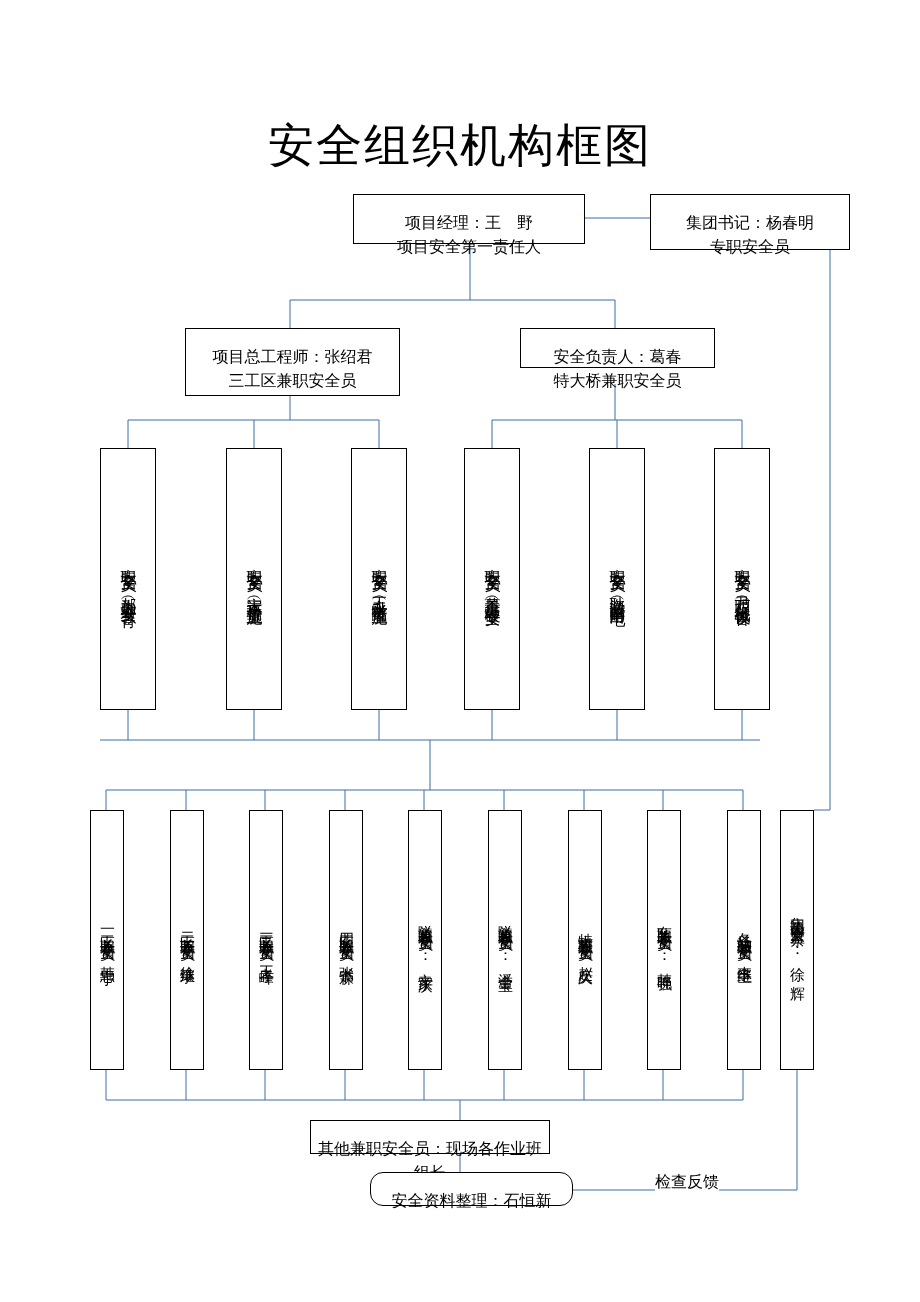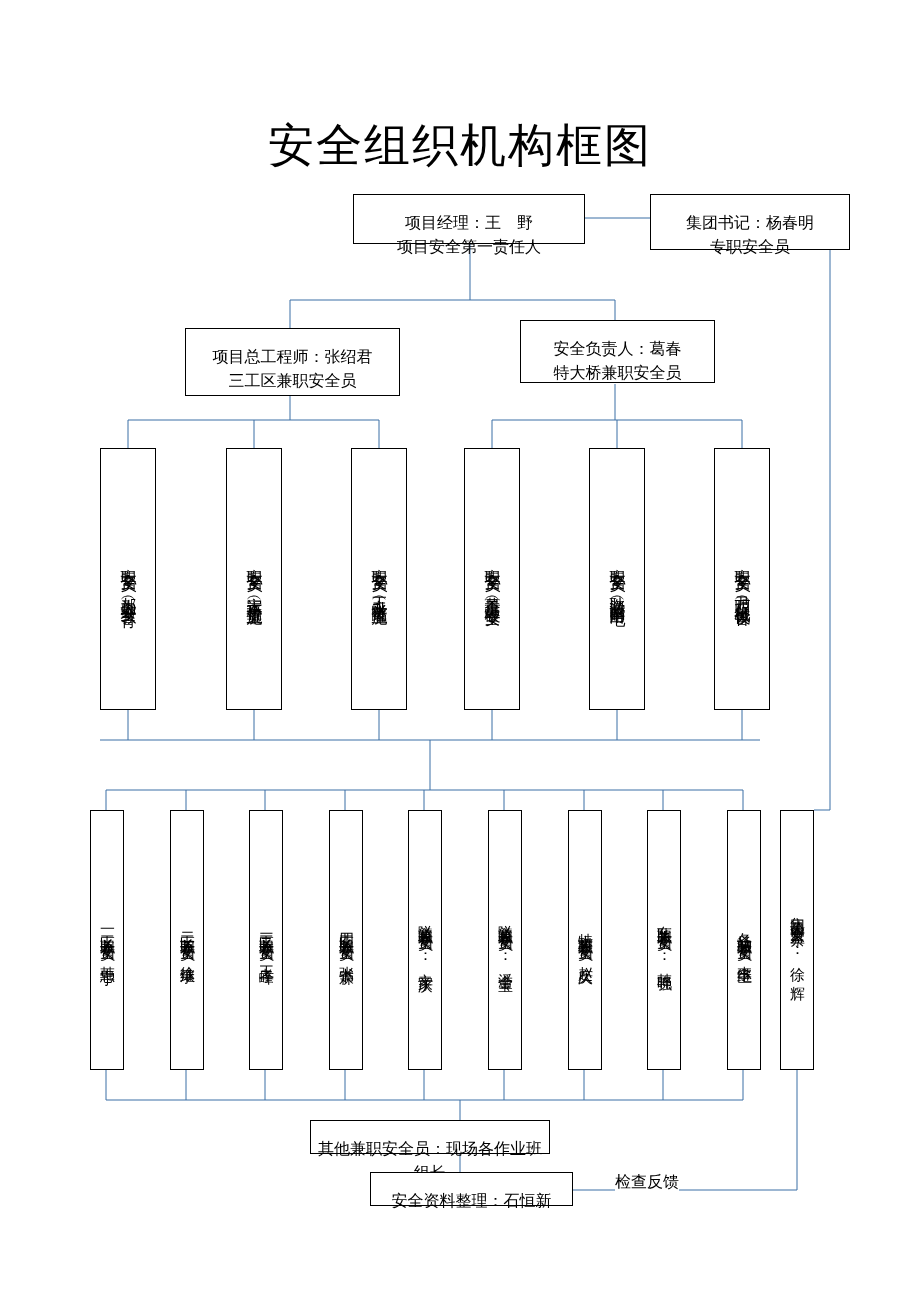--- a/index.html
+++ b/index.html
@@ -144,21 +144,21 @@
 </div>
 <div class="box" style="left:650px; top:194px; width:200px; height:56px;">
   <div>集团书记：杨春明</div>
   <div>专职安全员</div>
 </div>
 
 <div class="box" style="left:185px; top:328px; width:215px; height:68px;">
   <div>项目总工程师：张绍君</div>
   <div>三工区兼职安全员</div>
 </div>
-<div class="box" style="left:520px; top:320px; width:195px; height:63px;">
+<div class="box" style="left:520px; top:328px; width:195px; height:40px;">
   <div>安全负责人：葛春</div>
   <div>特大桥兼职安全员</div>
 </div>
 
 <div class="vbox" style="left:100px; top:448px; width:56px; height:262px;">专职安全员：郝为奇（安全教育）</div>
 <div class="vbox" style="left:226px; top:448px; width:56px; height:262px;">专职安全员：宋运喜（桥梁施工）</div>
 <div class="vbox" style="left:351px; top:448px; width:56px; height:262px;">专职安全员：王永升（隧道施工）</div>
 <div class="vbox" style="left:464px; top:448px; width:56px; height:262px;">专职安全员：董景全（爆破安全）</div>
 <div class="vbox" style="left:589px; top:448px; width:56px; height:262px;">专职安全员：耿海波（临时用电）</div>
 <div class="vbox" style="left:714px; top:448px; width:56px; height:262px;">专职安全员：尹明权（机械设备）</div>
@@ -168,14 +168,14 @@
 <div class="vbox" style="left:249px; top:810px; width:34px; height:260px; font-size:15px;">三工区兼职安全员：王孝峰</div>
 <div class="vbox" style="left:329px; top:810px; width:34px; height:260px; font-size:15px;">四工区兼职安全员：张书森</div>
 <div class="vbox" style="left:408px; top:810px; width:34px; height:260px; font-size:15px;">隧道兼职安全员　：辛家庆</div>
 <div class="vbox" style="left:488px; top:810px; width:34px; height:260px; font-size:15px;">隧道兼职安全员　：潘金宝</div>
 <div class="vbox" style="left:568px; top:810px; width:34px; height:260px; font-size:15px;">特大桥兼职安全员：赵庆久</div>
 <div class="vbox" style="left:647px; top:810px; width:34px; height:260px; font-size:15px;">车队兼职安全员　：韩晓强</div>
 <div class="vbox" style="left:727px; top:810px; width:34px; height:260px; font-size:15px;">各场站兼职安全员：李继臣</div>
 <div class="vbox" style="left:780px; top:810px; width:34px; height:260px; font-size:15px;">集团公司安全监察　：徐　辉</div>
 
 <div class="box" style="left:310px; top:1120px; width:240px; height:34px;">其他兼职安全员：现场各作业班组长</div>
-<div class="box" style="left:370px; top:1172px; width:203px; height:34px;">安全资料整理：石恒新</div>
-<div class="label" style="left:615px; top:1172px;">检查反馈</div>
+<div class="box" style="left:370px; top:1172px; width:203px; height:34px;border-radius:13px;">安全资料整理：石恒新</div>
+<div class="label" style="left:655px; top:1172px;">检查反馈</div>
 
 </body></html>

